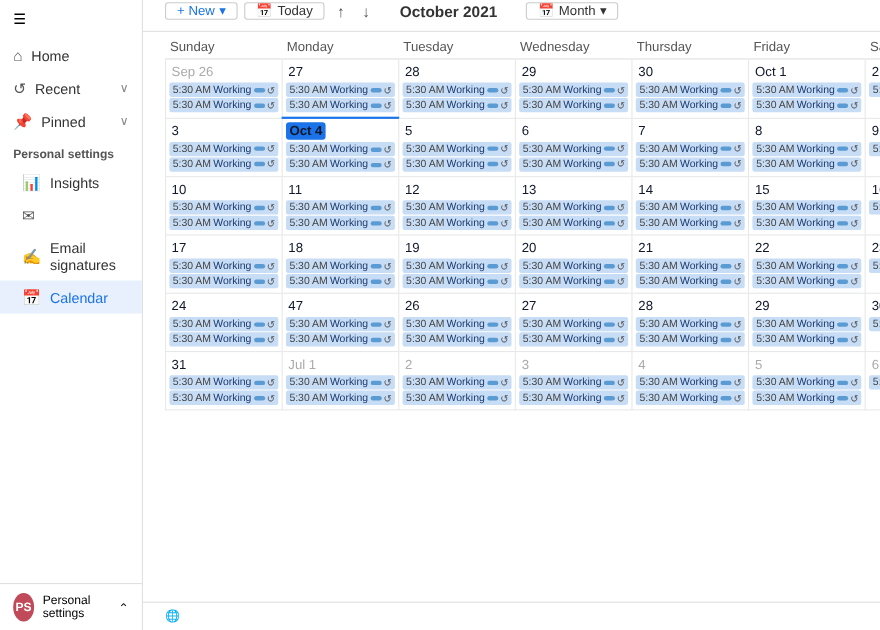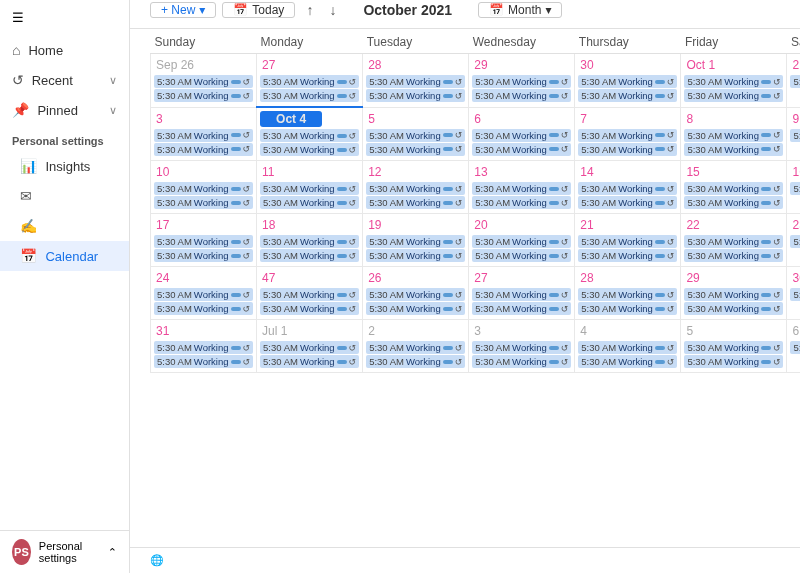--- a/index.html
+++ b/index.html
@@ -151,29 +151,29 @@
       border: 1px solid #e8e8e8;
       padding: 3px 3px;
       width: calc(100%/7);
       min-height: 65px;
       background: #fff;
       margin-top: 44px;
     }
     .cal-grid tr:first-child td { border-top: none; }
     .day-num {
       font-size: 12px;
-      color: #ec4899;
+      color: #0f172a;
       margin-bottom: 2px;
       padding: 1px 2px;
     }
     .day-num.today {
       background: #1a73e8;
-      color: #e5e5e5;
+      color: #0f172a;
       border-radius: 3px;
-      padding: 1px 16px;
+      padding: 1px 3px;
       display: inline-block;
       font-weight: 600;
     }
     .day-num.other-month {
       color: #aaa;
     }
     .working-row {
       display: flex;
       align-items: center;
       background: #c7dcf5;
@@ -245,20 +245,21 @@
   <div class="sidebar-section-label">Personal settings</div>
   <div class="sidebar-nav-item indent">
     <span class="icon">📊</span>
     <span>Insights</span>
   </div>
   <div class="sidebar-nav-item indent">
     <span class="icon">✉</span>
   </div>
   <div class="sidebar-nav-item indent">
     <span class="icon">✍</span>
+    <span>Email signatures</span>
   </div>
   <div class="sidebar-nav-item indent active">
     <span class="icon">📅</span>
     <span>Calendar</span>
   </div>
   <div class="sidebar-bottom">
     <div class="avatar-circle">PS</div>
     <span style="font-size:11px;">Personal settings</span>
     <span style="margin-left:auto;font-size:11px;">⌃</span>
   </div>

